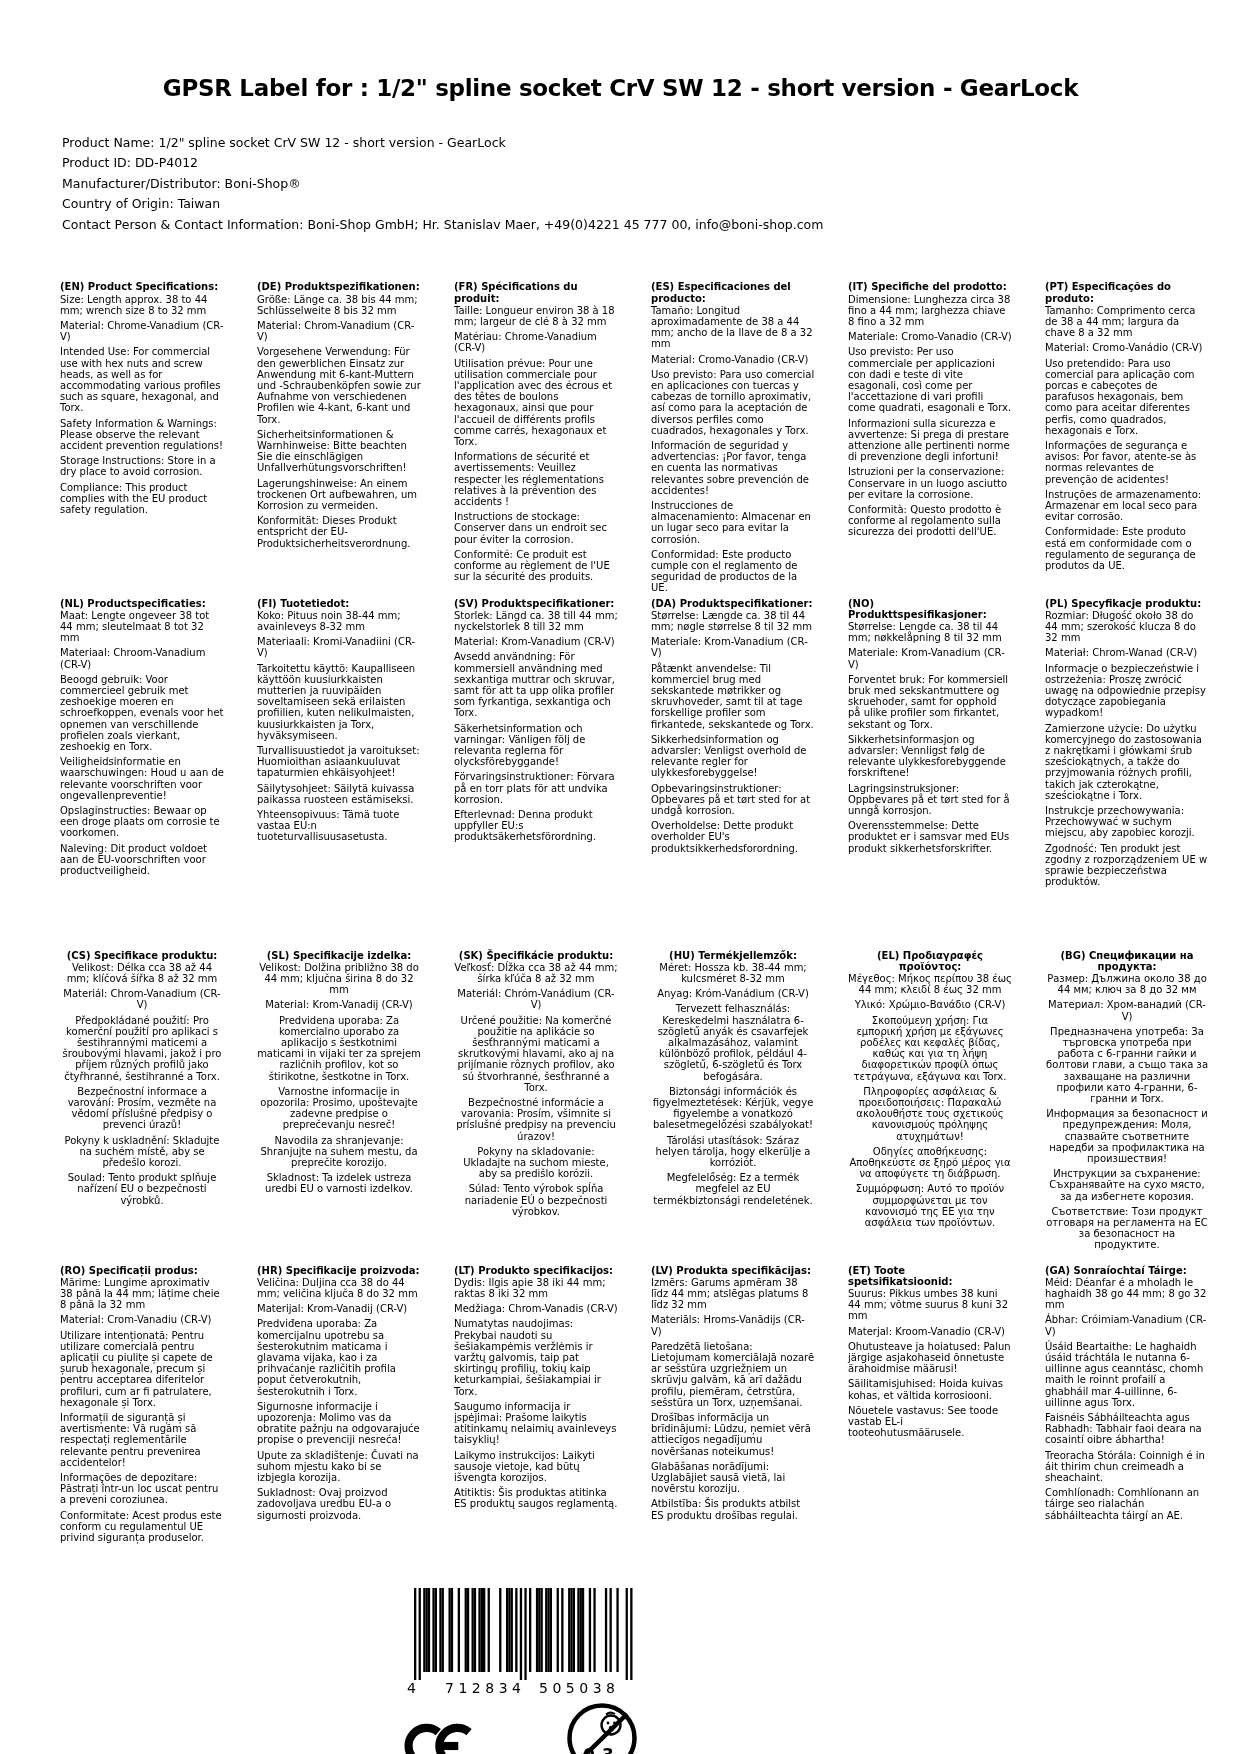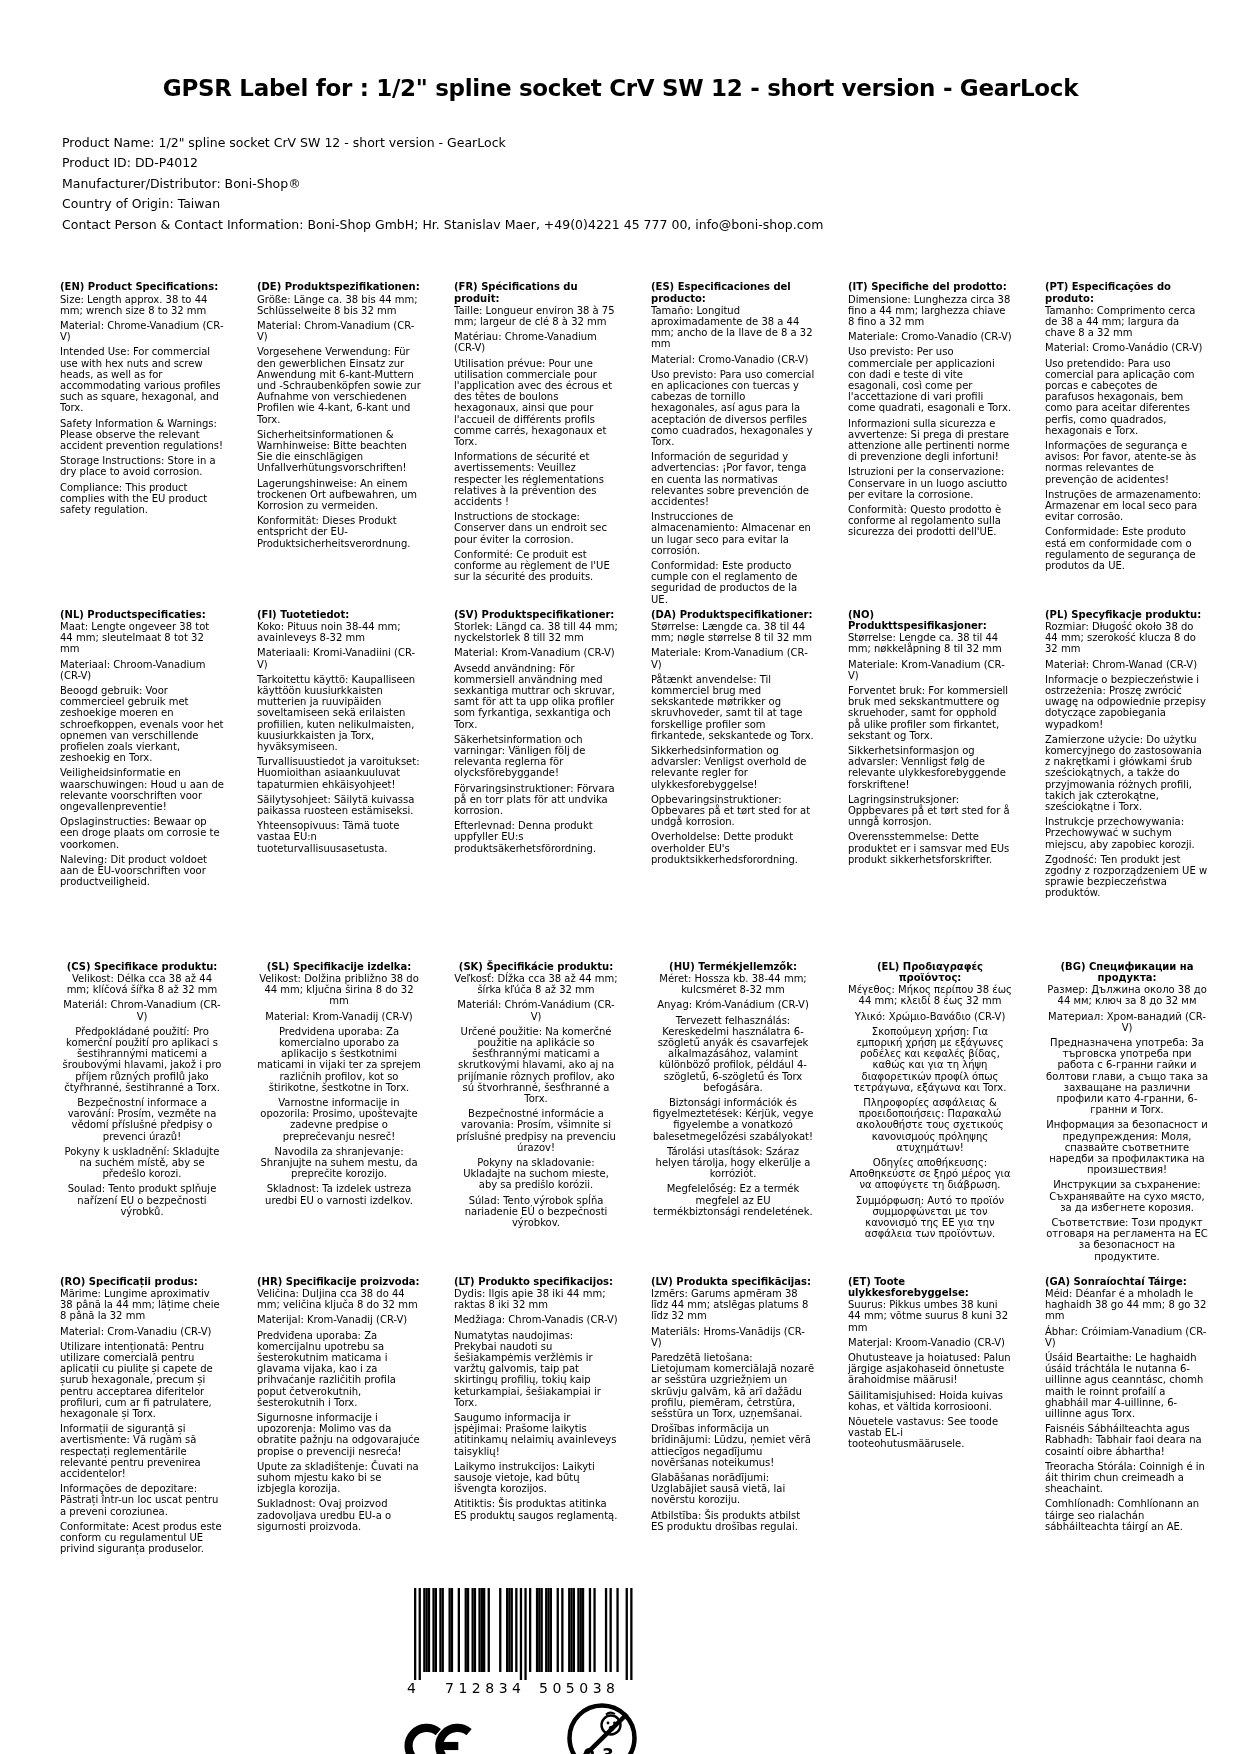--- a/index.html
+++ b/index.html
@@ -98,32 +98,32 @@
         <h3>(DE) Produktspezifikationen:</h3>
         <p>Größe: Länge ca. 38 bis 44 mm; Schlüsselweite 8 bis 32 mm</p>
         <p>Material: Chrom-Vanadium (CR-V)</p>
         <p>Vorgesehene Verwendung: Für den gewerblichen Einsatz zur Anwendung mit 6-kant-Muttern und -Schraubenköpfen sowie zur Aufnahme von verschiedenen Profilen wie 4-kant, 6-kant und Torx.</p>
         <p>Sicherheitsinformationen &amp; Warnhinweise: Bitte beachten Sie die einschlägigen Unfallverhütungsvorschriften!</p>
         <p>Lagerungshinweise: An einem trockenen Ort aufbewahren, um Korrosion zu vermeiden.</p>
         <p>Konformität: Dieses Produkt entspricht der EU-Produktsicherheitsverordnung.</p>
       </section>
       <section class="lang-block">
         <h3>(FR) Spécifications du produit:</h3>
-        <p>Taille: Longueur environ 38 à 75 mm; largeur de clé 8 à 32 mm</p>
+        <p>Taille: Longueur environ 38 à 18 mm; largeur de clé 8 à 32 mm</p>
         <p>Matériau: Chrome-Vanadium (CR-V)</p>
         <p>Utilisation prévue: Pour une utilisation commerciale pour l'application avec des écrous et des têtes de boulons hexagonaux, ainsi que pour l'accueil de différents profils comme carrés, hexagonaux et Torx.</p>
         <p>Informations de sécurité et avertissements: Veuillez respecter les réglementations relatives à la prévention des accidents !</p>
         <p>Instructions de stockage: Conserver dans un endroit sec pour éviter la corrosion.</p>
         <p>Conformité: Ce produit est conforme au règlement de l'UE sur la sécurité des produits.</p>
       </section>
       <section class="lang-block">
         <h3>(ES) Especificaciones del producto:</h3>
         <p>Tamaño: Longitud aproximadamente de 38 a 44 mm; ancho de la llave de 8 a 32 mm</p>
         <p>Material: Cromo-Vanadio (CR-V)</p>
-        <p>Uso previsto: Para uso comercial en aplicaciones con tuercas y cabezas de tornillo hexagonales, así agus para la aceptación de diversos perfiles como cuadrados, hexagonales y Torx.</p>
+        <p>Uso previsto: Para uso comercial en aplicaciones con tuercas y cabezas de tornillo aproximativ, así como para la aceptación de diversos perfiles como cuadrados, hexagonales y Torx.</p>
         <p>Información de seguridad y advertencias: ¡Por favor, tenga en cuenta las normativas relevantes sobre prevención de accidentes!</p>
         <p>Instrucciones de almacenamiento: Almacenar en un lugar seco para evitar la corrosión.</p>
         <p>Conformidad: Este producto cumple con el reglamento de seguridad de productos de la UE.</p>
       </section>
       <section class="lang-block">
         <h3>(IT) Specifiche del prodotto:</h3>
         <p>Dimensione: Lunghezza circa 38 fino a 44 mm; larghezza chiave 8 fino a 32 mm</p>
         <p>Materiale: Cromo-Vanadio (CR-V)</p>
         <p>Uso previsto: Per uso commerciale per applicazioni con dadi e teste di vite esagonali, così come per l'accettazione di vari profili come quadrati, esagonali e Torx.</p>
         <p>Informazioni sulla sicurezza e avvertenze: Si prega di prestare attenzione alle pertinenti norme di prevenzione degli infortuni!</p>
@@ -277,21 +277,21 @@
       <section class="lang-block">
         <h3>(LV) Produkta specifikācijas:</h3>
         <p>Izmērs: Garums apmēram 38 līdz 44 mm; atslēgas platums 8 līdz 32 mm</p>
         <p>Materiāls: Hroms-Vanādijs (CR-V)</p>
         <p>Paredzētā lietošana: Lietojumam komerciālajā nozarē ar sešstūra uzgriežņiem un skrūvju galvām, kā arī dažādu profilu, piemēram, četrstūra, sešstūra un Torx, uzņemšanai.</p>
         <p>Drošības informācija un brīdinājumi: Lūdzu, ņemiet vērā attiecīgos negadījumu novēršanas noteikumus!</p>
         <p>Glabāšanas norādījumi: Uzglabājiet sausā vietā, lai novērstu koroziju.</p>
         <p>Atbilstība: Šis produkts atbilst ES produktu drošības regulai.</p>
       </section>
       <section class="lang-block">
-        <h3>(ET) Toote ulykkesforebyggelse:</h3>
+        <h3>(ET) Toote spetsifikatsioonid:</h3>
         <p>Suurus: Pikkus umbes 38 kuni 44 mm; võtme suurus 8 kuni 32 mm</p>
         <p>Materjal: Kroom-Vanadio (CR-V)</p>
         <p>Ohutusteave ja hoiatused: Palun järgige asjakohaseid õnnetuste ärahoidmise määrusi!</p>
         <p>Säilitamisjuhised: Hoida kuivas kohas, et vältida korrosiooni.</p>
         <p>Nõuetele vastavus: See toode vastab EL-i tooteohutusmäärusele.</p>
       </section>
       <section class="lang-block">
         <h3>(GA) Sonraíochtaí Táirge:</h3>
         <p>Méid: Déanfar é a mholadh le haghaidh 38 go 44 mm; 8 go 32 mm</p>
         <p>Ábhar: Cróimiam-Vanadium (CR-V)</p>

